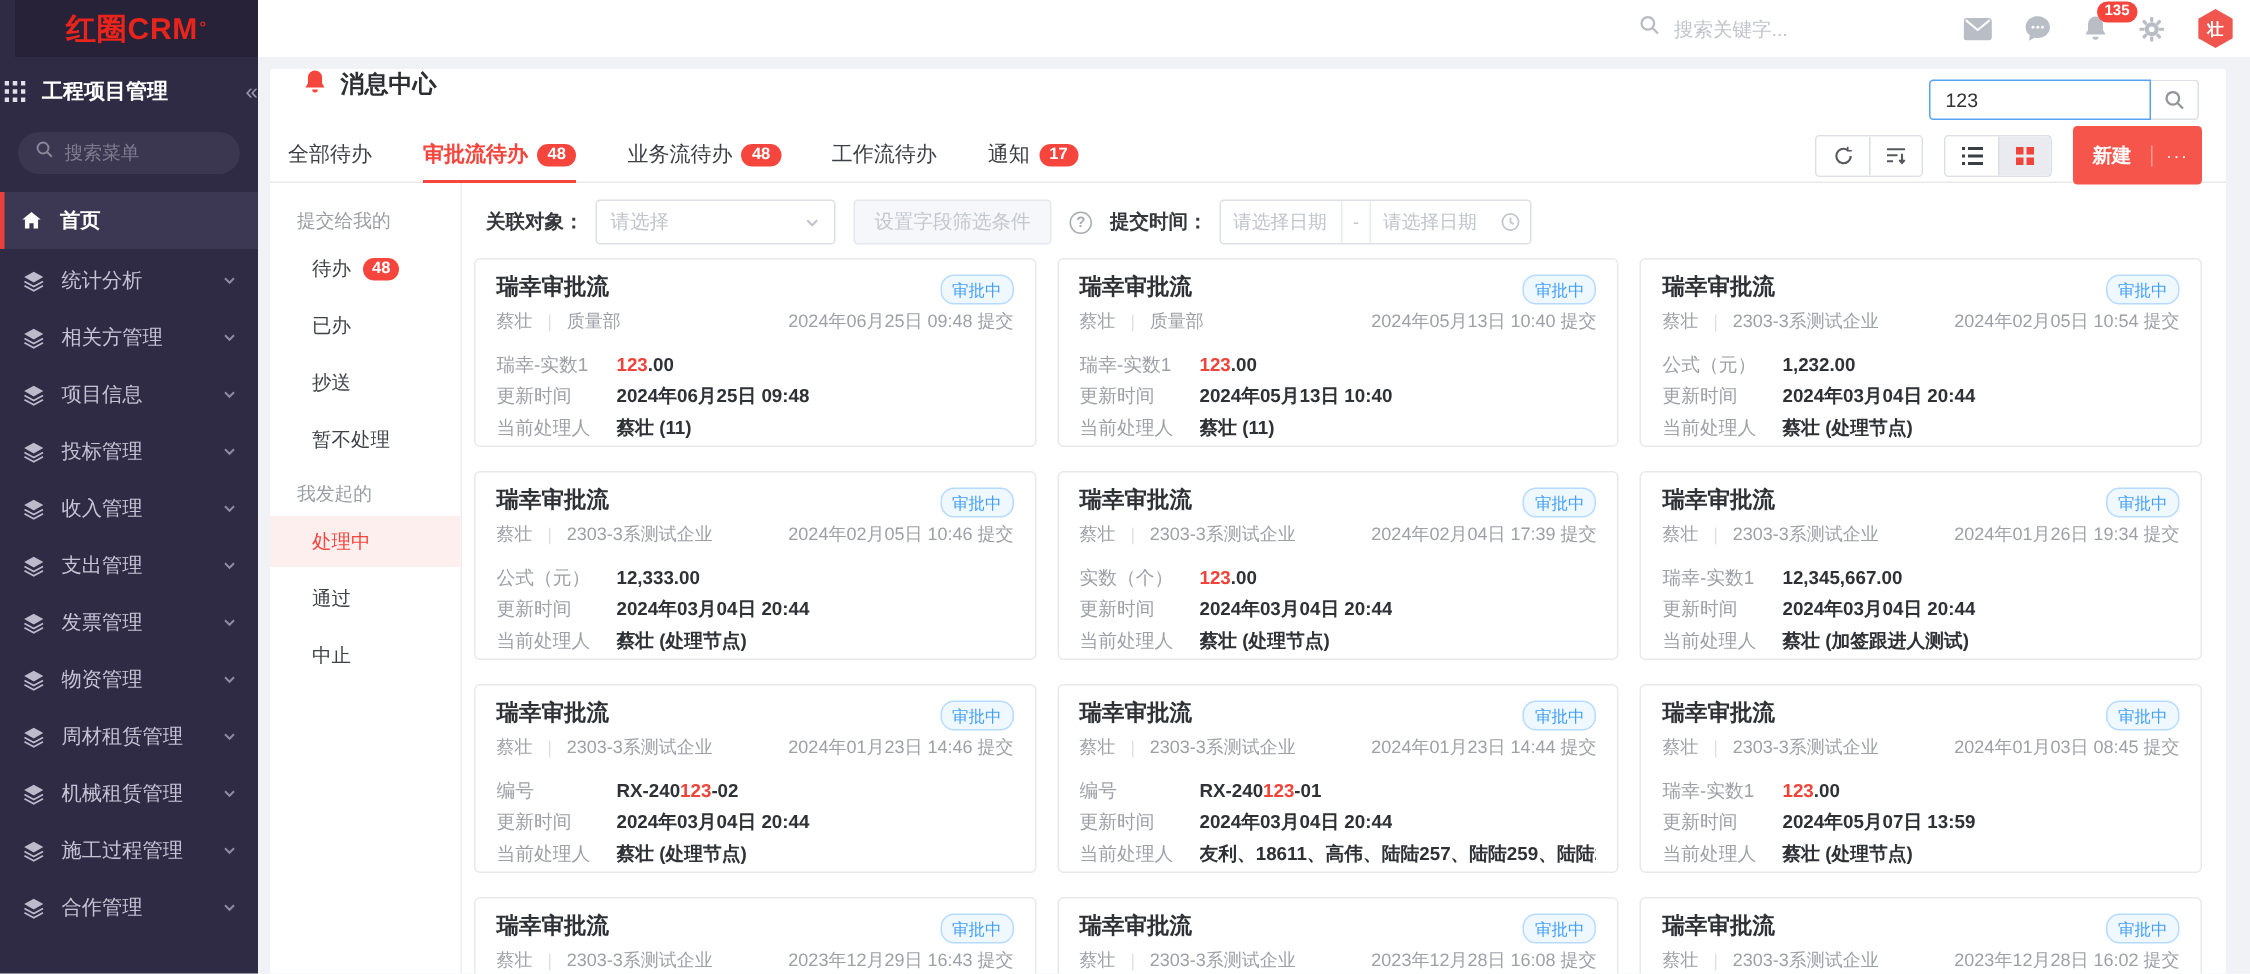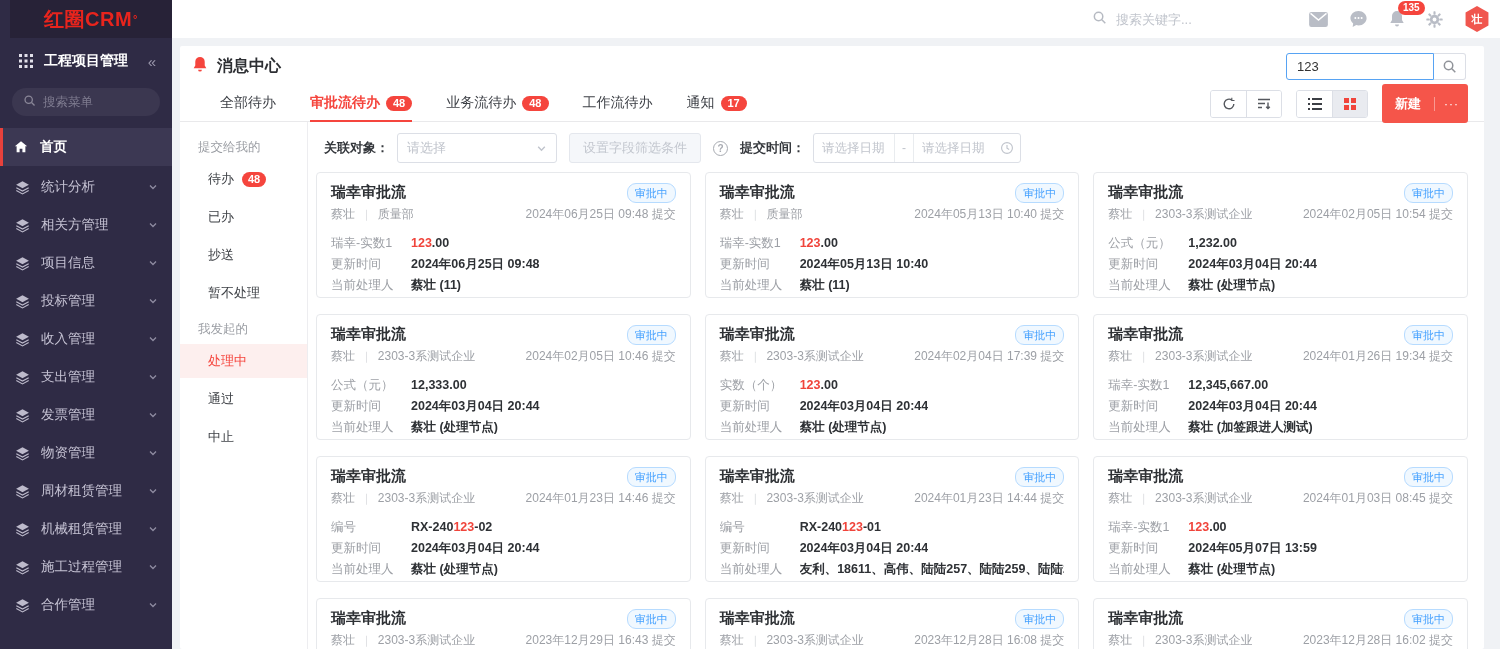--- a/index.html
+++ b/index.html
@@ -3,21 +3,21 @@
 <meta charset="utf-8">
 <style>
   *{margin:0;padding:0;box-sizing:border-box;}
   html,body{width:1500px;height:649px;overflow:hidden;background:#f0f2f5;
     font-family:"Liberation Sans","DejaVu Sans",sans-serif;}
   
   .sidebar{position:absolute;left:0;top:0;width:172px;height:649px;background:#2f2b45;z-index:5;}
   .logo{height:38px;background:#272237;display:flex;align-items:center;justify-content:center;
     color:#e8241d;font-weight:bold;font-size:20px;letter-spacing:.5px;margin-left:10px;}
   .logo sup{font-size:11px;margin-left:1px;}
-  .app-row{display:flex;align-items:center;height:46px;padding:0 18px;gap:10px;color:#fff;}
+  .app-row{display:flex;align-items:center;height:46px;padding:0 2px;gap:10px;color:#fff;}
   .app-title{font-size:14px;font-weight:bold;flex:1;}
   .collapse{color:#9a97ab;font-size:15px;letter-spacing:-2px;}
   .side-search{margin:4px 12px 12px;background:#3b3750;border-radius:14px;height:28px;
     display:flex;align-items:center;padding:0 11px;gap:7px;}
   .side-search input{background:transparent;border:none;outline:none;width:100%;
     color:#a5a2b5;font-size:12.5px;font-family:inherit;}
   .side-search input::placeholder{color:#7f7c90;}
   .home-item{height:38px;display:flex;align-items:center;gap:11px;padding:0 13px 0 10px;
     background:#3c3853;border-left:3px solid #e8413c;color:#fff;font-size:13.5px;font-weight:bold;cursor:pointer;}
   .menu-list{margin-top:2px;}
@@ -32,30 +32,30 @@
   .tb-search input::placeholder{color:#c0c4cc;}
   .tb-icons{position:absolute;right:10px;top:0;height:38px;display:flex;align-items:center;gap:21px;}
   .tb-ic{position:relative;display:flex;cursor:pointer;}
   .tb-badge{position:absolute;top:-9px;left:9px;background:#f5453d;color:#fff;font-size:10px;
     border-radius:9px;padding:1px 5px;font-weight:bold;line-height:1.2;}
   .avatar{width:26px;height:26px;background:#f0564e;color:#fff;font-size:11px;font-weight:bold;
     display:flex;align-items:center;justify-content:center;cursor:pointer;
     clip-path:polygon(50% 0%,94% 25%,94% 75%,50% 100%,6% 75%,6% 25%);}
   
   .panel{position:absolute;left:180px;top:46px;width:1304px;height:603px;background:#fff;border-radius:2px;}
-  .p-header{height:40px;display:flex;align-items:center;gap:9px;padding:0 12px;position:relative;}
+  .p-header{height:40px;display:flex;gap:9px;padding:0 22px;position:relative;}
   .p-title{font-size:16px;font-weight:bold;color:#2d2f33;}
   .p-search{position:absolute;right:18px;top:7px;display:flex;align-items:center;}
   .p-search input{width:148px;height:27px;border:1px solid #57a3f3;border-radius:3px 0 0 3px;
     padding:0 10px;font-size:13px;color:#333;outline:none;font-family:inherit;}
   .p-search button{width:32px;height:27px;border:1px solid #dcdfe6;border-left:none;background:#fff;
     border-radius:0 3px 3px 0;display:flex;align-items:center;justify-content:center;cursor:pointer;}
   
   .tabs-row{height:36px;border-bottom:1px solid #e9e9eb;display:flex;align-items:stretch;
-    padding:0 16px 0 40px;gap:33px;}
+    padding:0 16px 0 12px;gap:33px;}
   .tab{display:flex;align-items:center;gap:6px;margin-right:34px;font-size:14px;color:#3c3f45;
     border-bottom:2px solid transparent;margin-bottom:-1px;cursor:pointer;white-space:nowrap;}
   .tab.active{color:#f5453d;border-bottom-color:#f5453d;font-weight:bold;}
   .badge{background:#f5453d;color:#fff;border-radius:9px;font-size:11px;padding:2px 7px;
     line-height:1;font-weight:bold;}
   .tabs-tools{margin-left:auto;display:flex;align-items:center;gap:14px;}
   .btn-group{display:flex;border:1px solid #dcdfe6;border-radius:3px;overflow:hidden;background:#fff;}
   .gbtn{width:35px;height:26px;display:flex;align-items:center;justify-content:center;background:#fff;cursor:pointer;}
   .gbtn + .gbtn{border-left:1px solid #dcdfe6;}
   .gbtn.active{background:#e9ebf0;}

